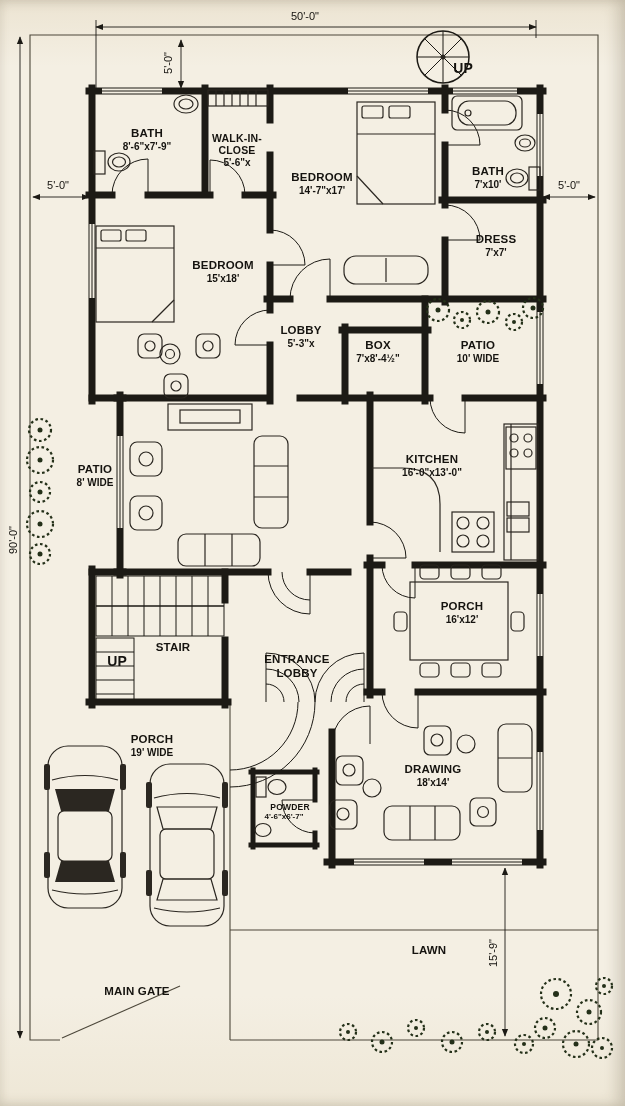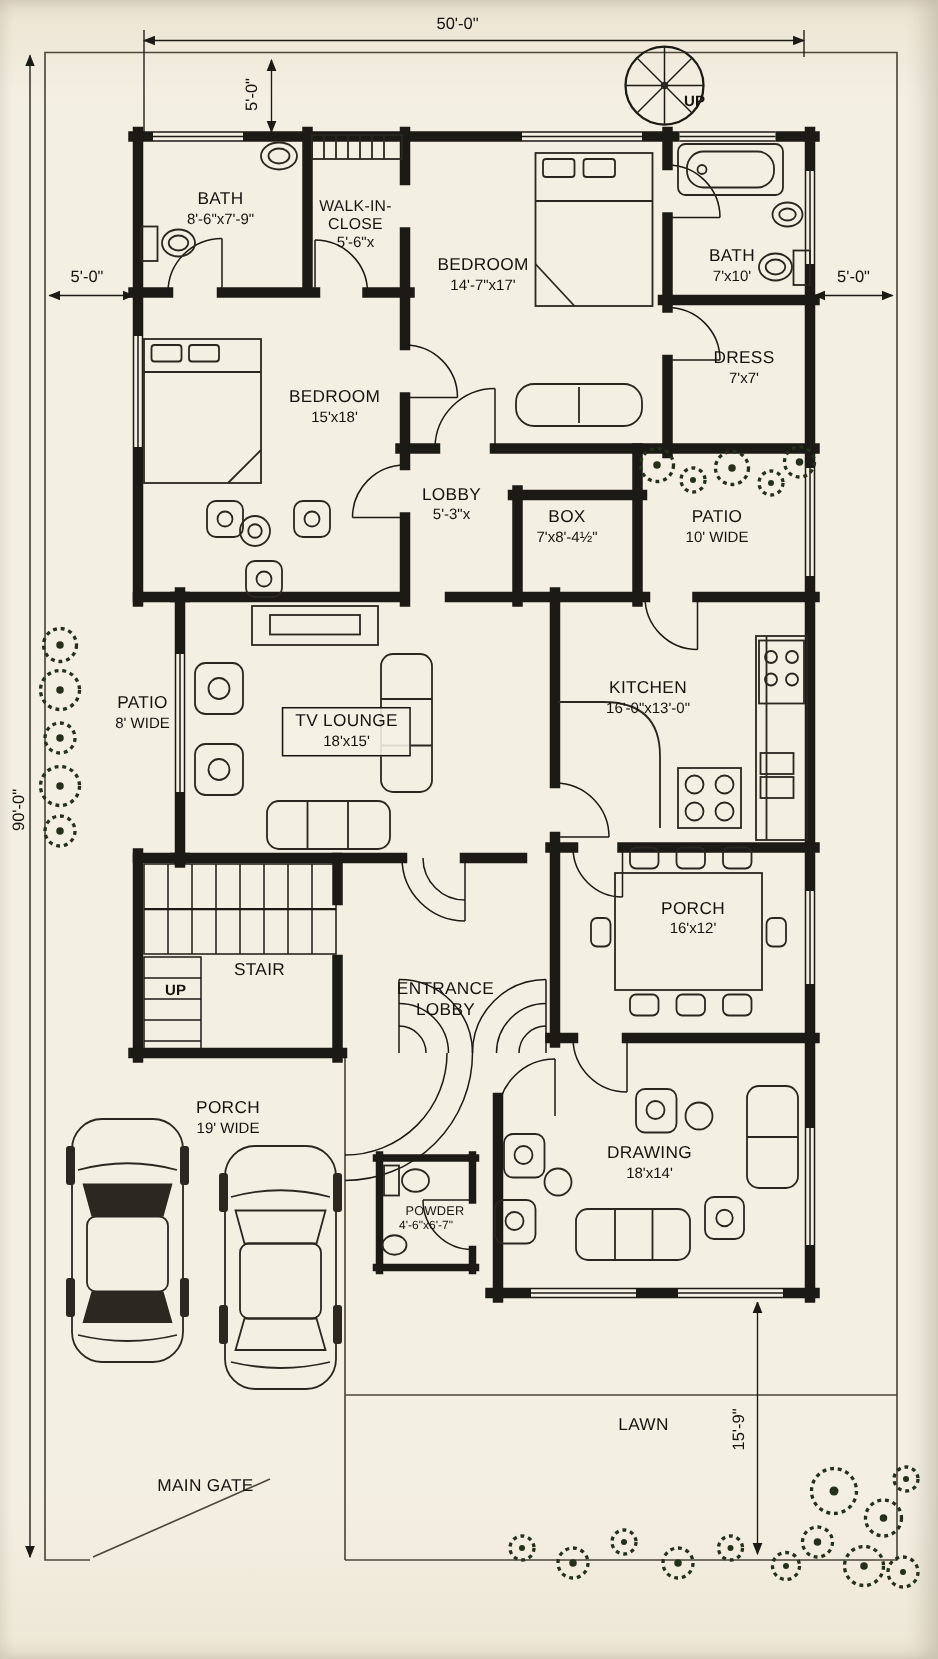--- a/index.html
+++ b/index.html
@@ -15,30 +15,30 @@
   .thin{stroke:#1c1a15;stroke-width:1;fill:none;}
   .thin2{stroke:#1c1a15;stroke-width:1.5;fill:none;}
   .furn{stroke:#2a2620;stroke-width:1.2;fill:none;}
   .furnfill{fill:#2b2721;stroke:none;}
   .winbg{fill:#f4efe3;stroke:none;}
   .win{stroke:#1c1a15;stroke-width:1;fill:none;}
   .dim{stroke:#1c1a15;stroke-width:.9;fill:none;}
   .bound{stroke:#4c473a;stroke-width:1.1;fill:none;}
   .plantc{fill:none;stroke:#243019;stroke-width:2.2;stroke-dasharray:2.6 2.6;}
   .plantdot{fill:#243019;stroke:none;}
-  .lbl{position:absolute;transform:translate(-50%,-50%);text-align:center;font-weight:400;line-height:1.18;white-space:nowrap;z-index:5;}
+  .lbl{position:absolute;transform:translate(-50%,-50%);text-align:center;font-weight:700;line-height:1.18;white-space:nowrap;z-index:5;}
   .lbl .rn{display:block;font-size:11.5px;letter-spacing:.2px;}
   .lbl .rs{display:block;font-size:10px;}
   .lbl.small .rn{font-size:8.5px;padding-left:12px;}
   .lbl.small .rs{font-size:8px;}
   .lbl.wrapn{white-space:normal;width:62px;}
   .lbl.wrapn .rn{font-size:10.5px;}
   .lbl.wrape{white-space:normal;width:86px;}
   .boxed{border:1.5px solid #15130f;padding:3px 8px;background:rgba(244,239,227,.9);}
-  .uplbl{position:absolute;transform:translate(-50%,-50%);font-size:10px;font-weight:700;z-index:5;}
+  .uplbl{position:absolute;transform:translate(-50%,-50%);font-size:14px;font-weight:700;z-index:5;}
   .dimlbl{position:absolute;transform:translate(-50%,-50%);font-size:11px;font-weight:400;z-index:5;white-space:nowrap;}
   .dimlbl.vert{transform:translate(-50%,-50%) rotate(-90deg);}
   .title{position:absolute;transform:translate(-50%,-50%);font-size:33px;font-weight:700;letter-spacing:.5px;color:#221e15;z-index:5;white-space:nowrap;}
 </style>
 </head>
 <body>
 
 <div id="stage">
 
 <svg class="plan" width="625" height="1106" viewBox="0 0 625 1106">
@@ -471,21 +471,20 @@
       <span class="rs">7'x8'-4½"</span>
     </div>
   <div class="lbl" style="left:478px;top:352px">
       <span class="rn">PATIO</span>
       <span class="rs">10' WIDE</span>
     </div>
   <div class="lbl" style="left:95px;top:476px">
       <span class="rn">PATIO</span>
       <span class="rs">8' WIDE</span>
     </div>
-  <div class="lbl" style="left:231px;top:488px"><span class="boxed" style="display:inline-block"><span class="rn">TV LOUNGE</span><span class="rs">18'x15'</span></span></div>
   <div class="lbl" style="left:432px;top:466px">
       <span class="rn">KITCHEN</span>
       <span class="rs">16'-0"x13'-0"</span>
     </div>
   <div class="lbl" style="left:462px;top:613px">
       <span class="rn">PORCH</span>
       <span class="rs">16'x12'</span>
     </div>
   <div class="lbl" style="left:173px;top:648px">
       <span class="rn">STAIR</span>

